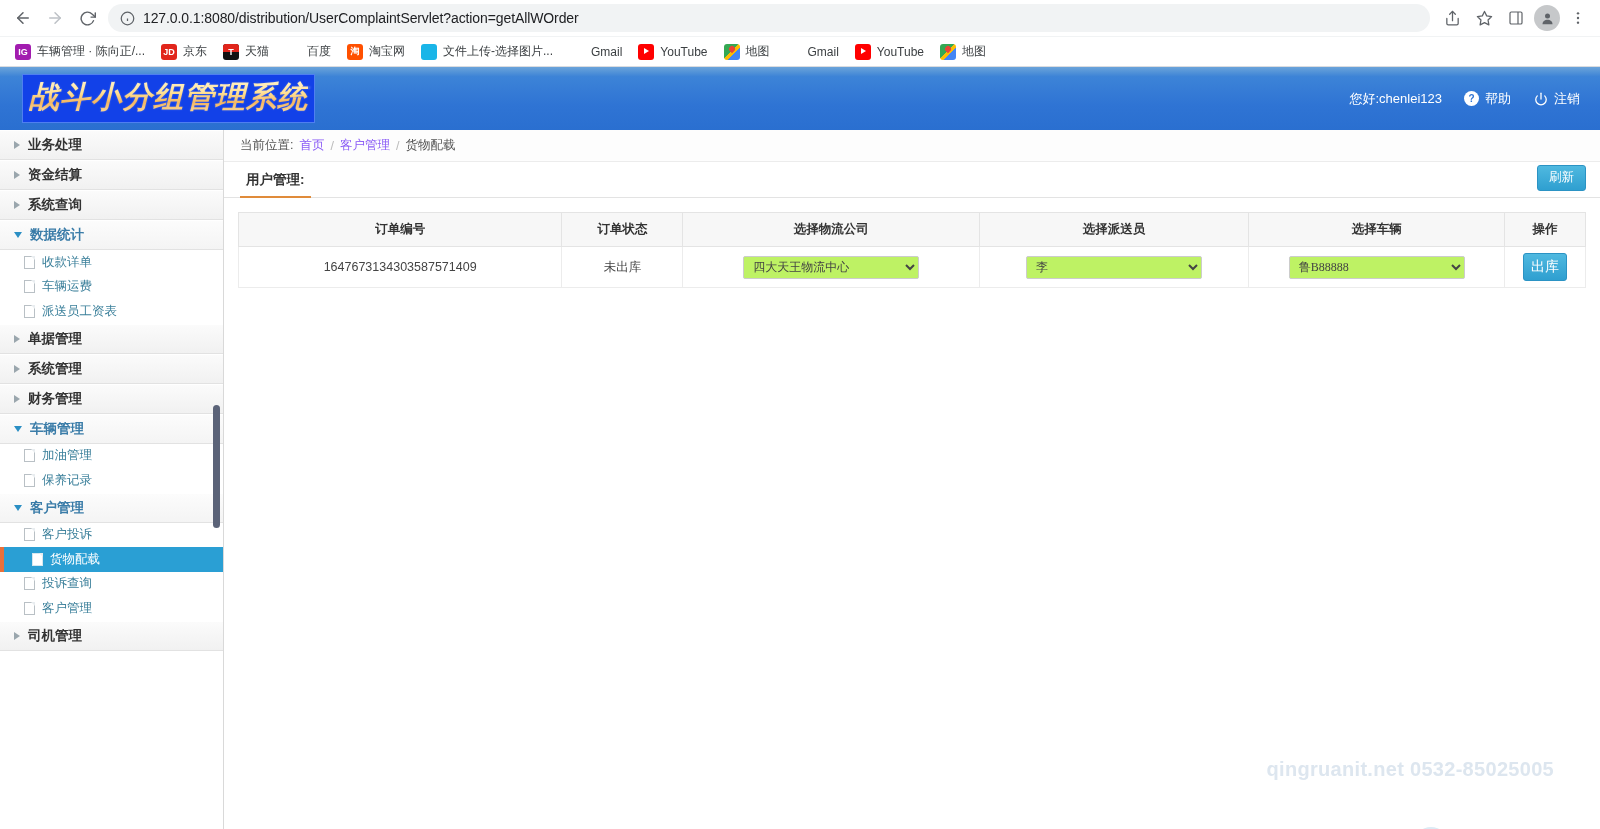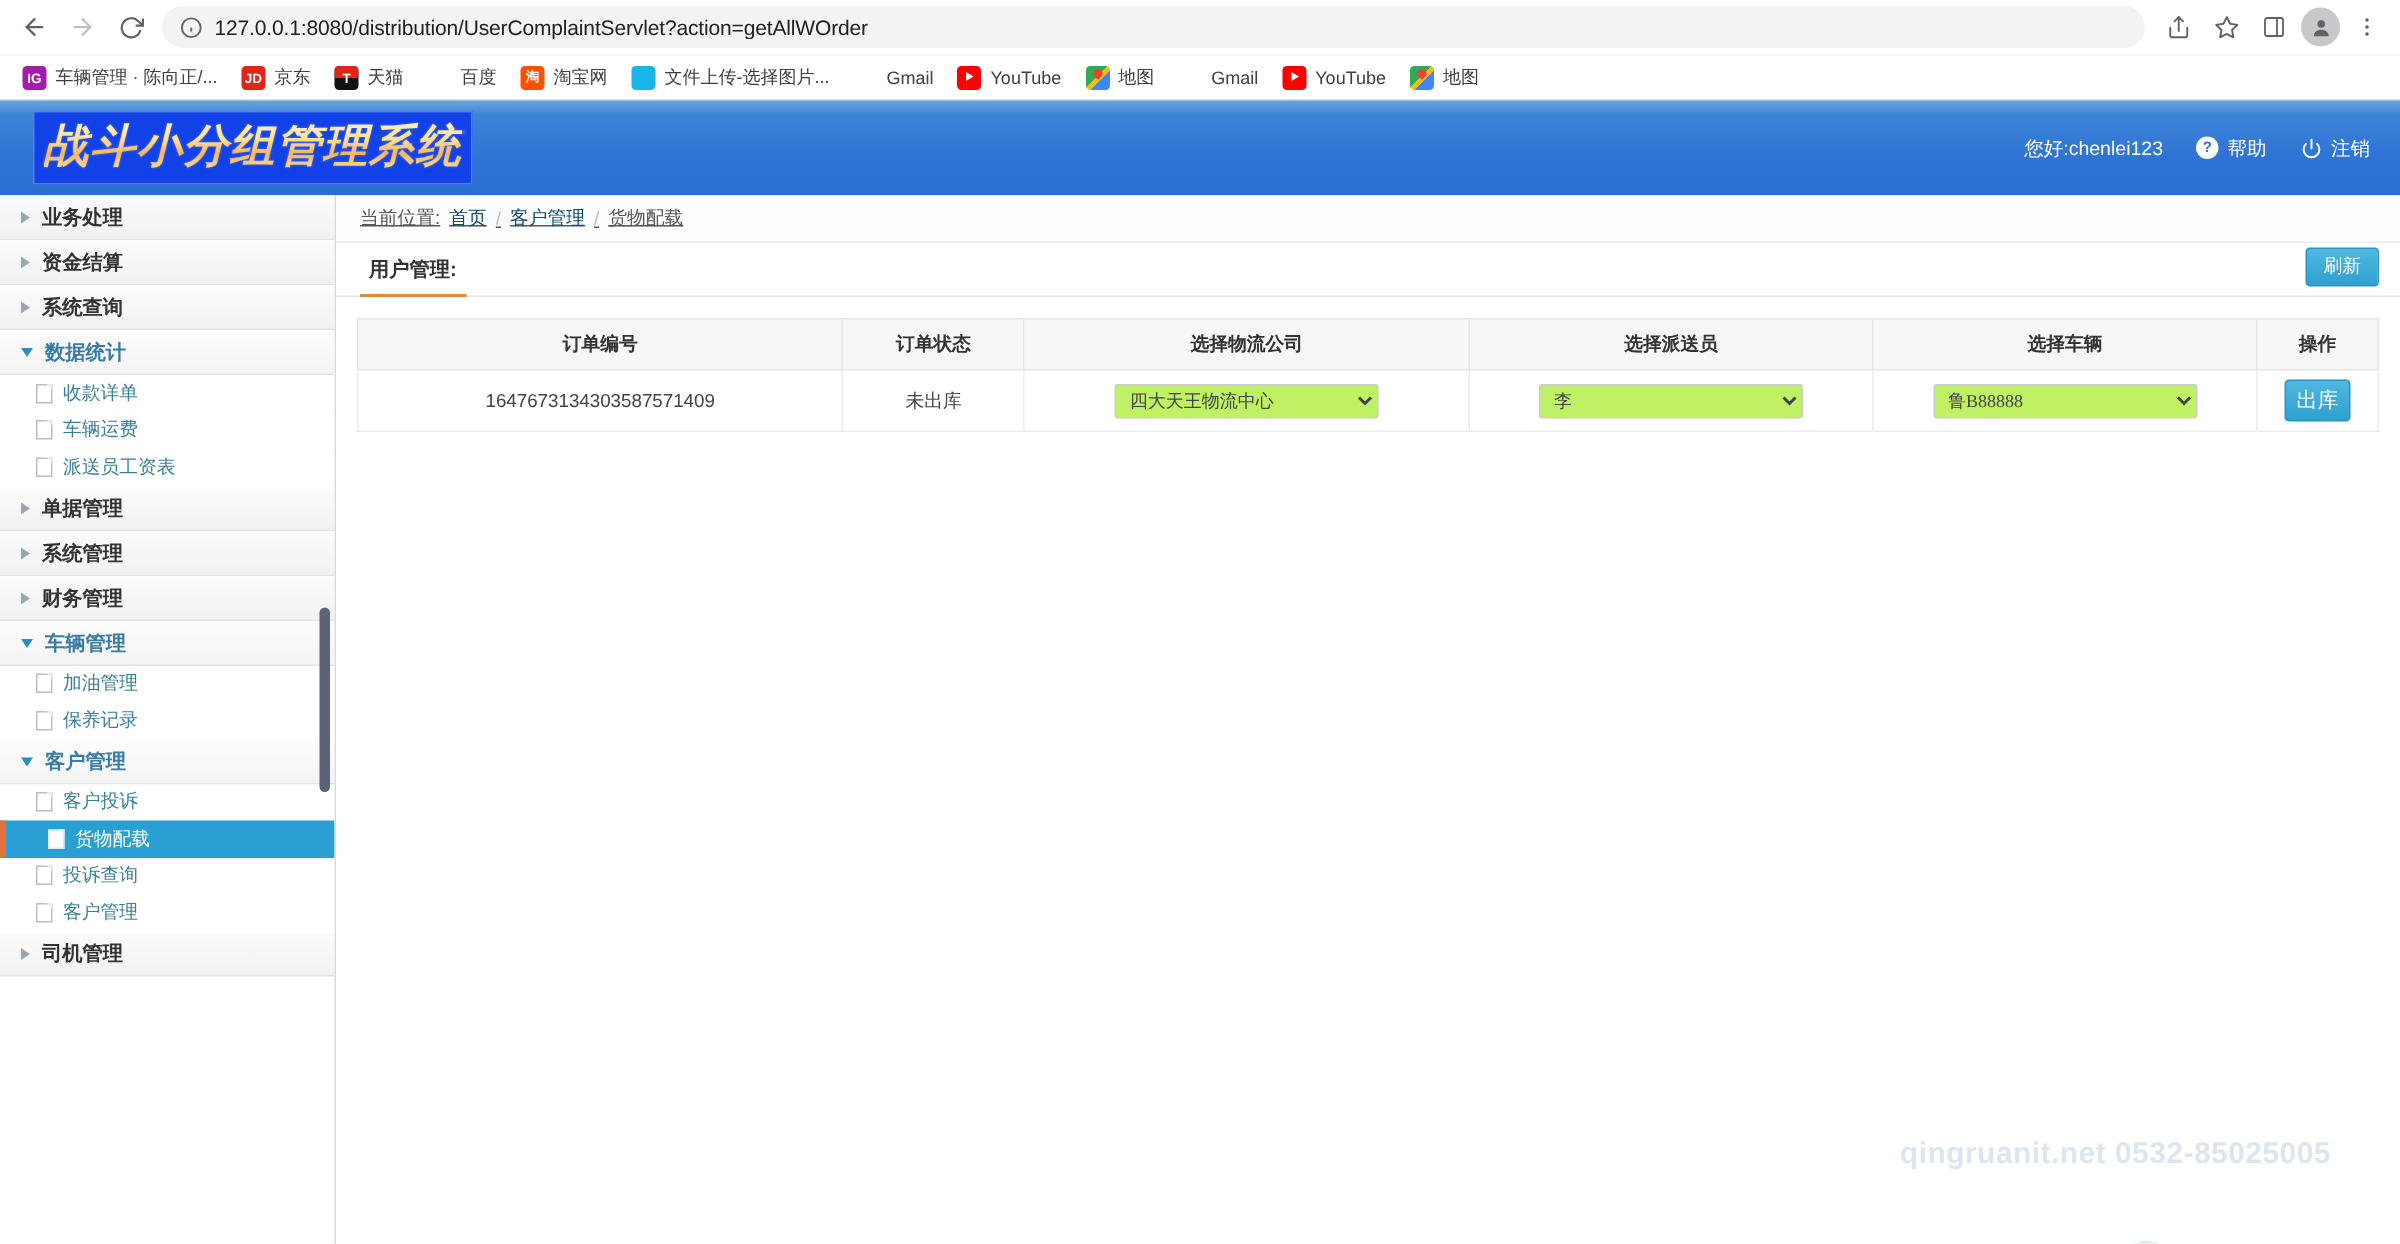--- a/index.html
+++ b/index.html
@@ -254,23 +254,22 @@
   .breadcrumb {
     height: 32px;
     display: flex;
     align-items: center;
     gap: 6px;
     padding-left: 16px;
     font-size: 12.5px;
     color: #555;
     background: #fdfdfd;
     border-bottom: 1px solid #ececec;
-    text-decoration: underline;
-  }
-  .breadcrumb a { color: #0c4a6e; text-decoration: none; }
+  }
+  .breadcrumb a { color: #8b5cf6; text-decoration: none; }
   .breadcrumb .sep { color: #bbb; }
   .breadcrumb .cur { color: #555; }
 
   .panel-title-row {
     height: 36px;
     display: flex;
     align-items: flex-end;
     padding: 0 16px;
     border-bottom: 1px solid #e3e3e3;
     position: relative;

